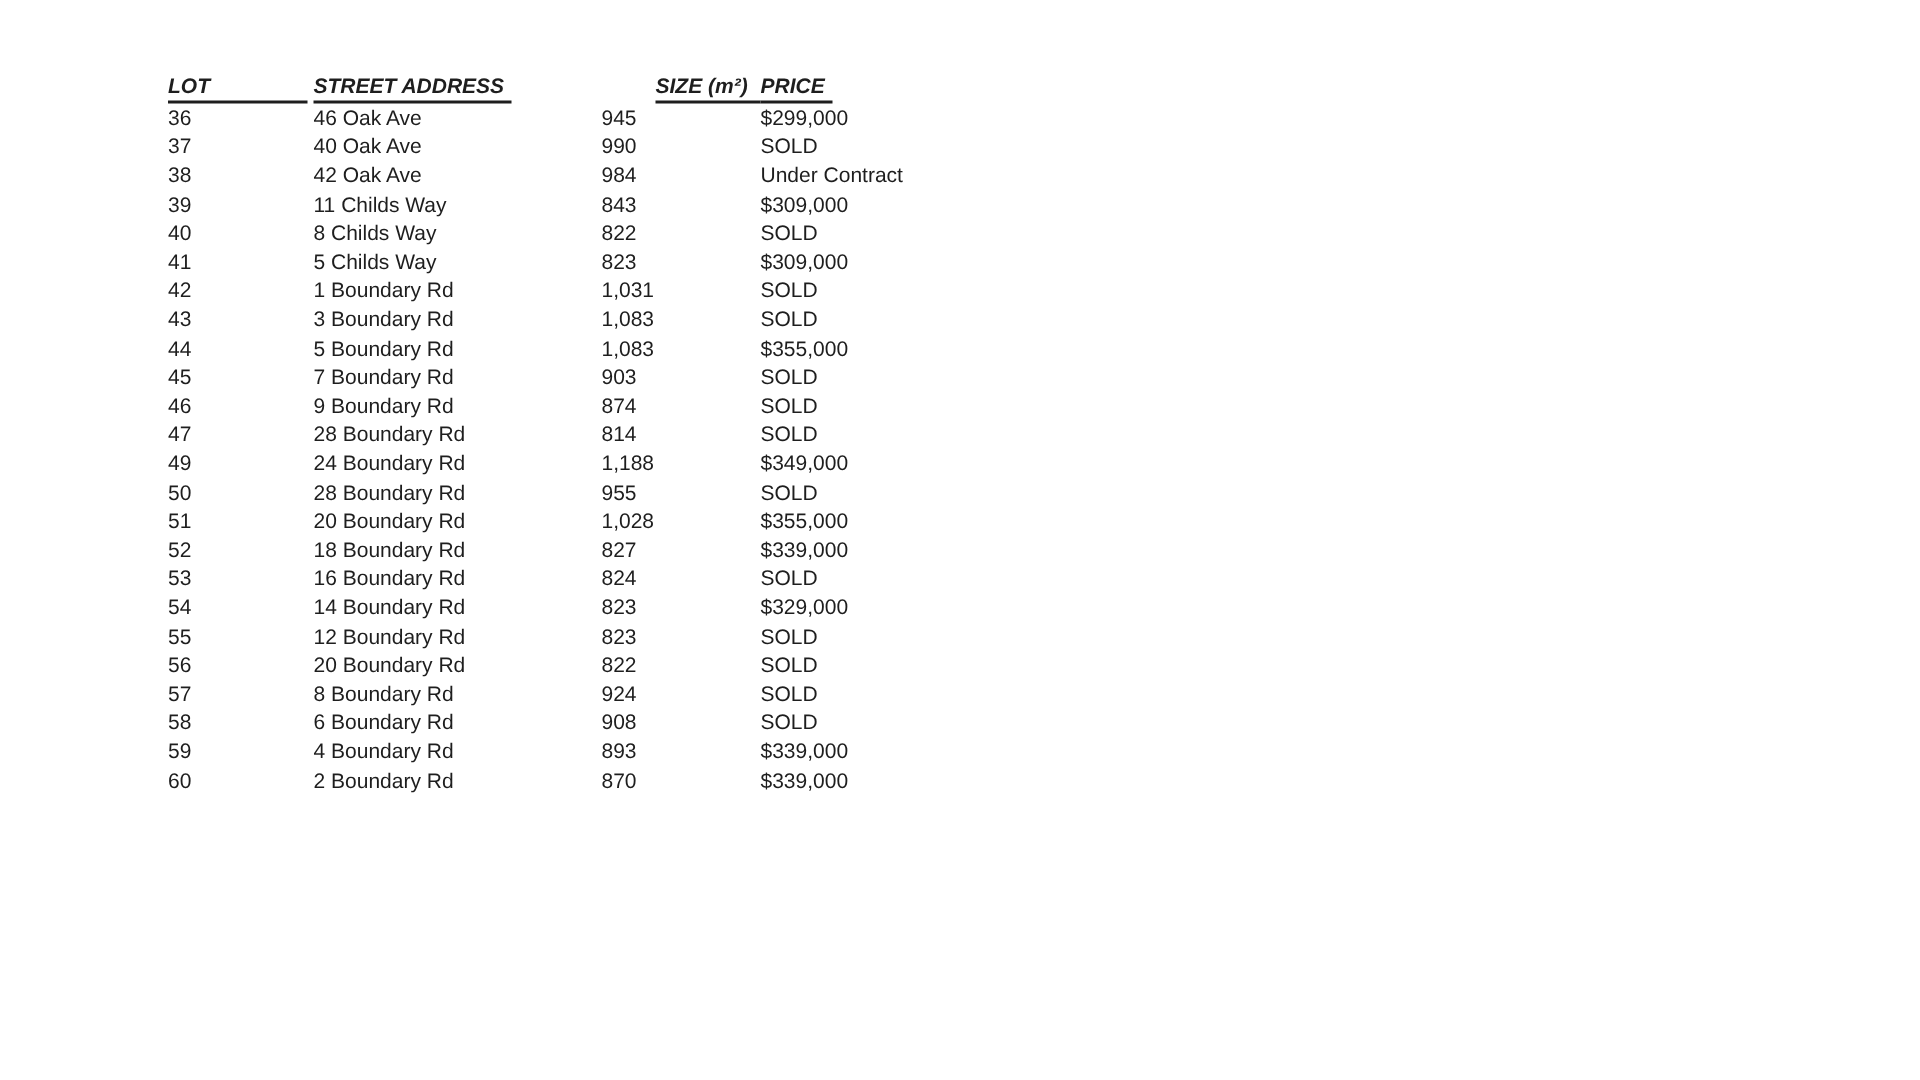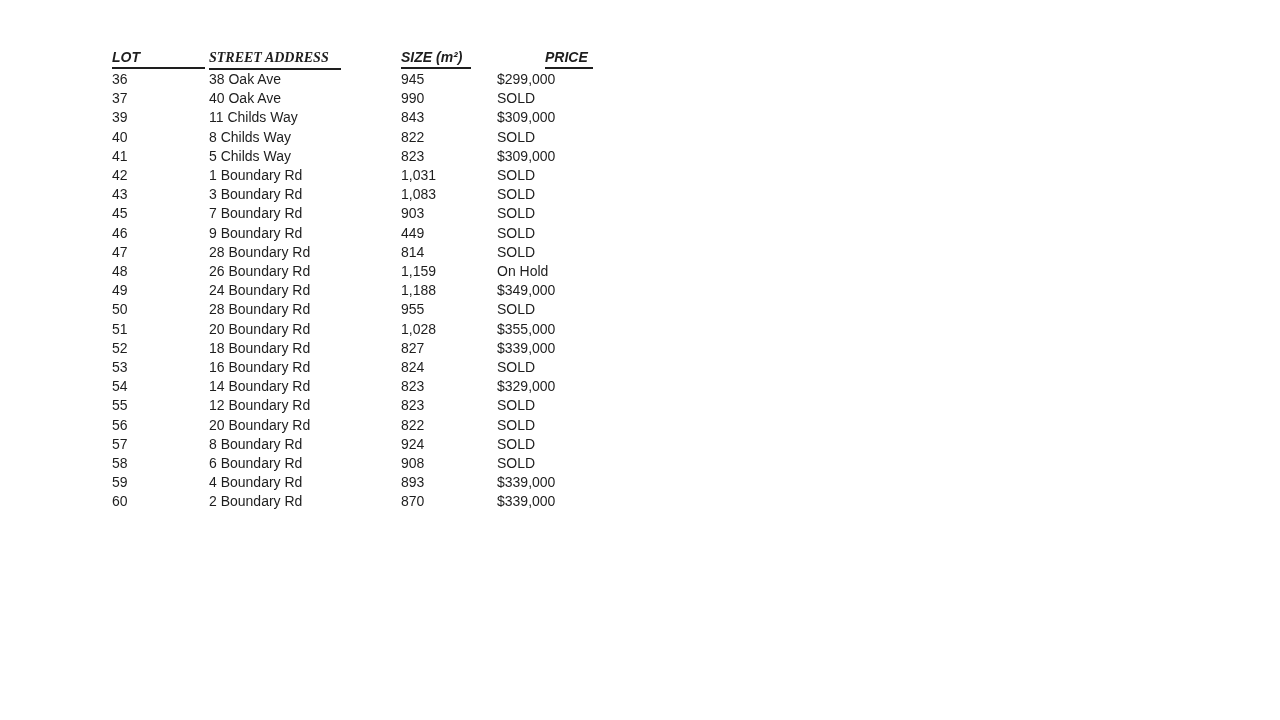--- a/index.html
+++ b/index.html
@@ -68,42 +68,48 @@
         <col id="col-address" style="width: 192px;">
         <col id="col-size" style="width: 96px;">
         <col id="col-price" style="width: 130px;">
       </colgroup>
       <thead>
         <tr>
           <th>
             <span class="u" id="u-0" style="min-width: 93px;"><span>LOT</span></span>
           </th>
           <th>
-            <span class="u" id="u-1" style="min-width: 132px; font-family: Liberation Serif, serif;"><span>STREET ADDRESS</span></span>
-          </th>
-          <th>
-            <span class="u" id="u-2" style="min-width: 70px;"><span>SIZE (m²)</span></span>
-          </th>
-          <th>
-            <span class="u" id="u-3" style="min-width: 48px; margin-left: 48px;"><span>PRICE</span></span>
+            <span class="u" id="u-1" style="min-width: 132px;"><span>STREET ADDRESS</span></span>
+          </th>
+          <th>
+            <span class="u" id="u-2" style="min-width: 70px; margin-left: 36px;"><span>SIZE (m²)</span></span>
+          </th>
+          <th>
+            <span class="u" id="u-3" style="min-width: 48px;"><span>PRICE</span></span>
           </th>
         </tr>
       </thead>
       <tbody id="rows">
           <tr>
     <td>36</td>
-    <td>38 Oak Ave</td>
+    <td>46 Oak Ave</td>
     <td>945</td>
     <td>$299,000</td>
   </tr>
           <tr>
     <td>37</td>
     <td>40 Oak Ave</td>
     <td>990</td>
     <td class="sold">SOLD</td>
+  </tr>
+          <tr>
+    <td>38</td>
+    <td>42 Oak Ave</td>
+    <td>984</td>
+    <td>Under Contract</td>
   </tr>
           <tr>
     <td>39</td>
     <td>11 Childs Way</td>
     <td>843</td>
     <td>$309,000</td>
   </tr>
           <tr>
     <td>40</td>
     <td>8 Childs Way</td>
@@ -122,42 +128,42 @@
     <td>1,031</td>
     <td class="sold">SOLD</td>
   </tr>
           <tr>
     <td>43</td>
     <td>3 Boundary Rd</td>
     <td>1,083</td>
     <td class="sold">SOLD</td>
   </tr>
           <tr>
+    <td>44</td>
+    <td>5 Boundary Rd</td>
+    <td>1,083</td>
+    <td>$355,000</td>
+  </tr>
+          <tr>
     <td>45</td>
     <td>7 Boundary Rd</td>
     <td>903</td>
     <td class="sold">SOLD</td>
   </tr>
           <tr>
     <td>46</td>
     <td>9 Boundary Rd</td>
-    <td>449</td>
+    <td>874</td>
     <td class="sold">SOLD</td>
   </tr>
           <tr>
     <td>47</td>
     <td>28 Boundary Rd</td>
     <td>814</td>
     <td class="sold">SOLD</td>
-  </tr>
-          <tr>
-    <td>48</td>
-    <td>26 Boundary Rd</td>
-    <td>1,159</td>
-    <td>On Hold</td>
   </tr>
           <tr>
     <td>49</td>
     <td>24 Boundary Rd</td>
     <td>1,188</td>
     <td>$349,000</td>
   </tr>
           <tr>
     <td>50</td>
     <td>28 Boundary Rd</td>

